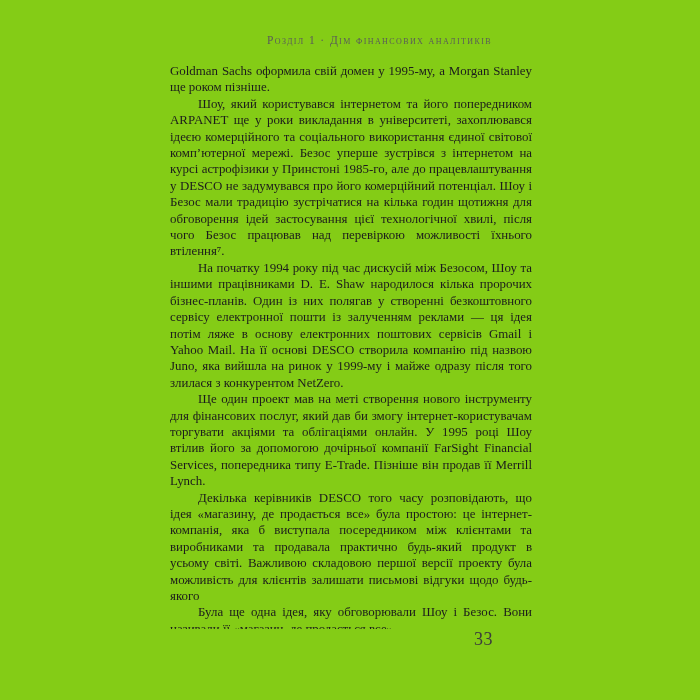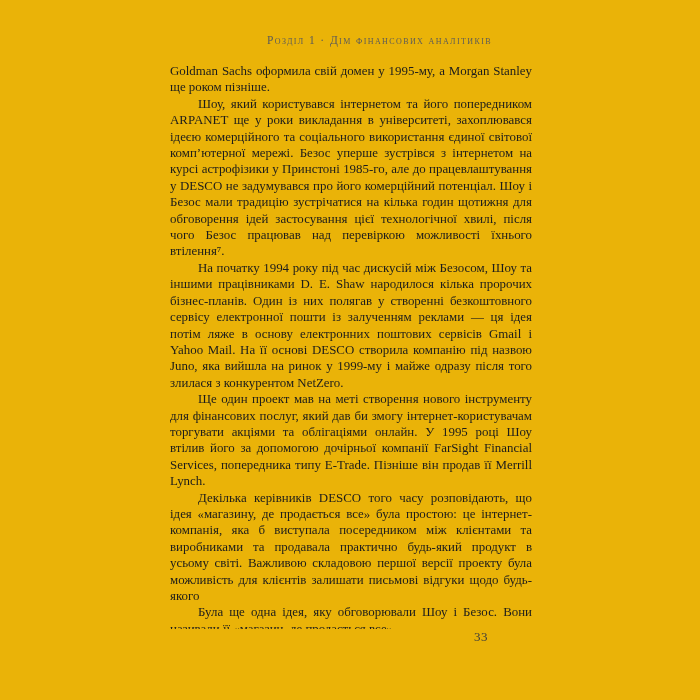--- a/index.html
+++ b/index.html
@@ -4,21 +4,21 @@
 <style>
   html, body {
     margin: 0;
     padding: 0;
     background: #ffffff;
   }
   .page {
     position: relative;
     width: 700px;
     height: 700px;
-    background: #eab308;
+    background: #84cc16;
     overflow: hidden;
     font-family: "Liberation Serif", "DejaVu Serif", serif;
   }
   .running-header {
     position: absolute;
     top: 34px;
     left: 170px;
     width: 362px;
     text-align: right;
     padding-right: 40px;
@@ -47,21 +47,21 @@
     text-indent: 28px;
     color: #1c1c1c;
   }
   .para.first {
     text-indent: 0;
   }
   .page-number {
     position: absolute;
     top: 629px;
     left: 474px;
-    font-size: 13px;
+    font-size: 18px;
     color: #3c3c3c;
     letter-spacing: 0.5px;
   }
 </style>
 </head>
 <body>
 
 <div class="page">
 
   <div class="running-header">Розділ 1 · Дім фінансових аналітиків</div>

